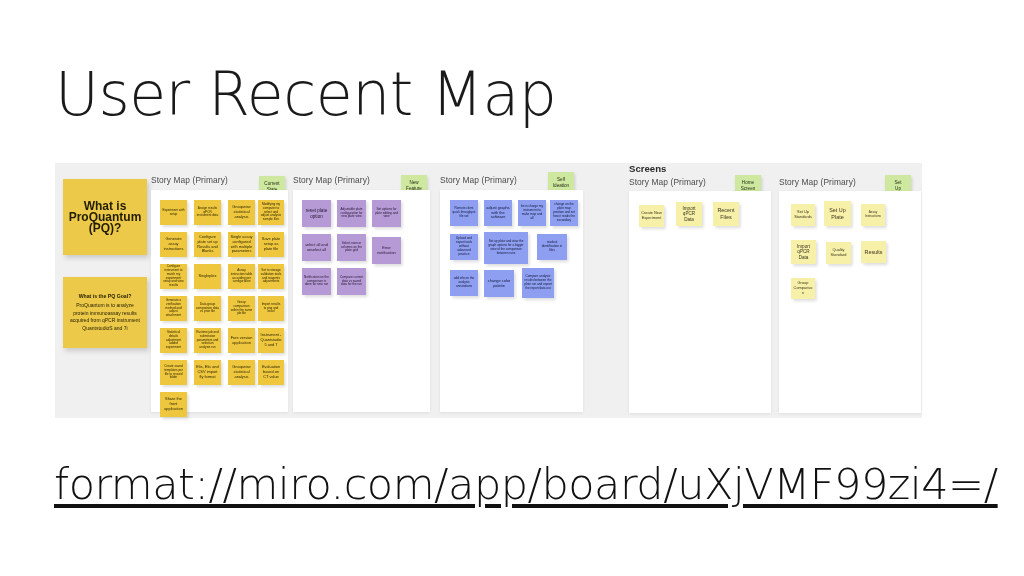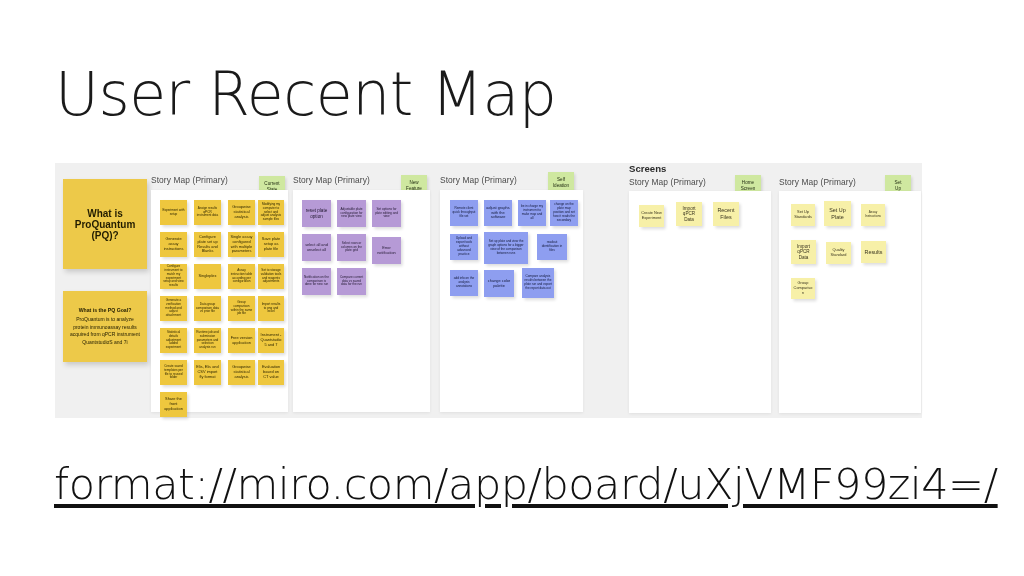--- a/index.html
+++ b/index.html
@@ -73,22 +73,22 @@
   .intro-card {
     background: #edc949;
     box-shadow: 2px 3px 5px rgba(0,0,0,0.16);
     color: #221d00;
     box-sizing: border-box;
     padding: 7px 6px;
     text-align: center;
     font-weight: bold;
   }
   .intro-card.big {
-    height: 90px;
-    font-size: 10px;
+    height: 76px;
+    font-size: 12px;
     line-height: 11px;
     display: flex;
     align-items: center;
     justify-content: center;
   }
   .intro-card.goal {
     margin-top: 22px;
     height: 71px;
     font-size: 5px;
     line-height: 7.6px;

